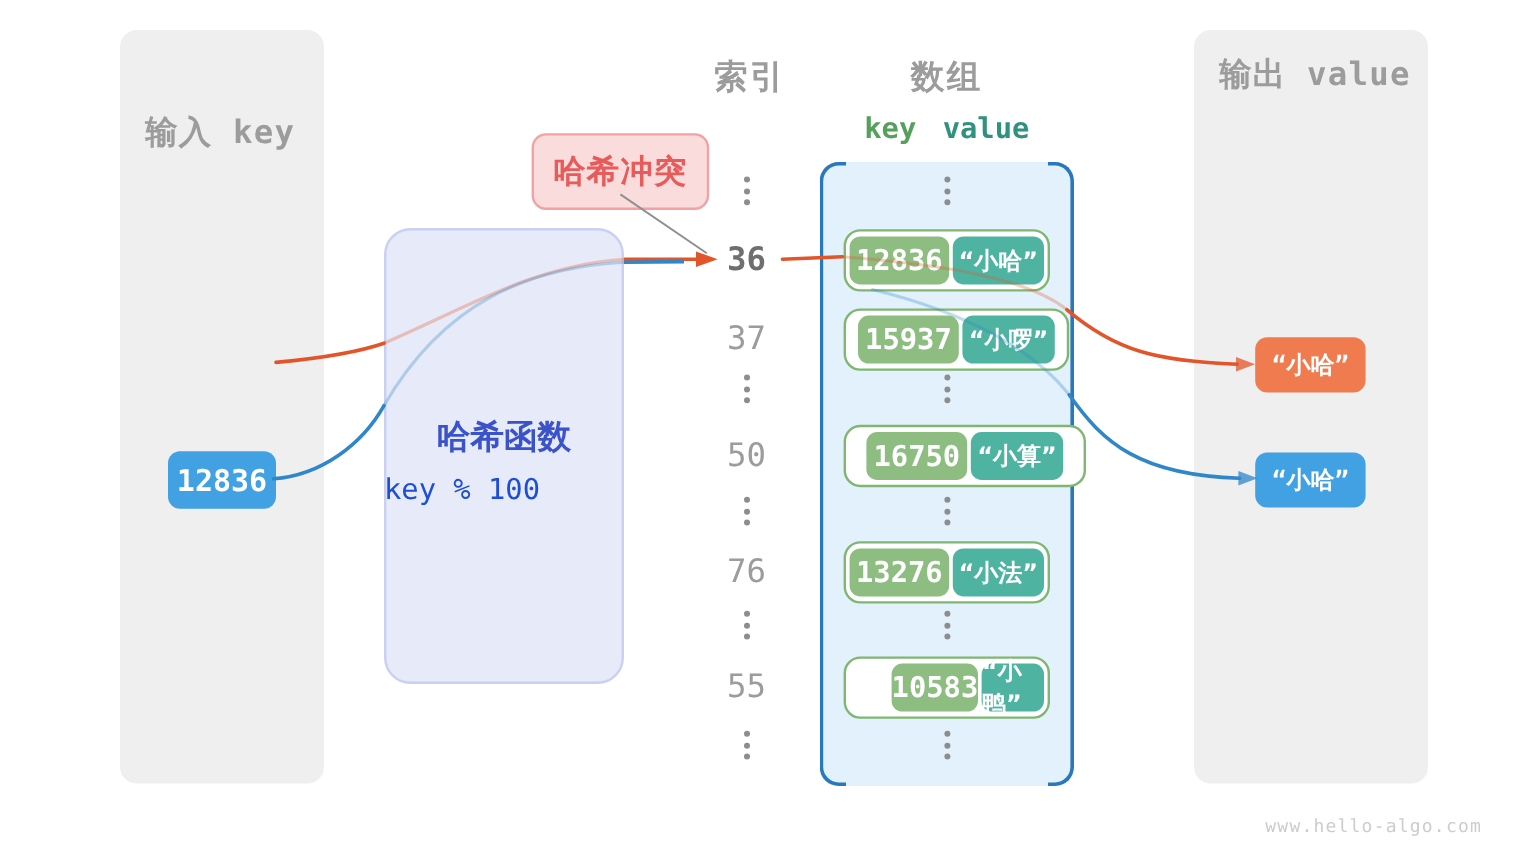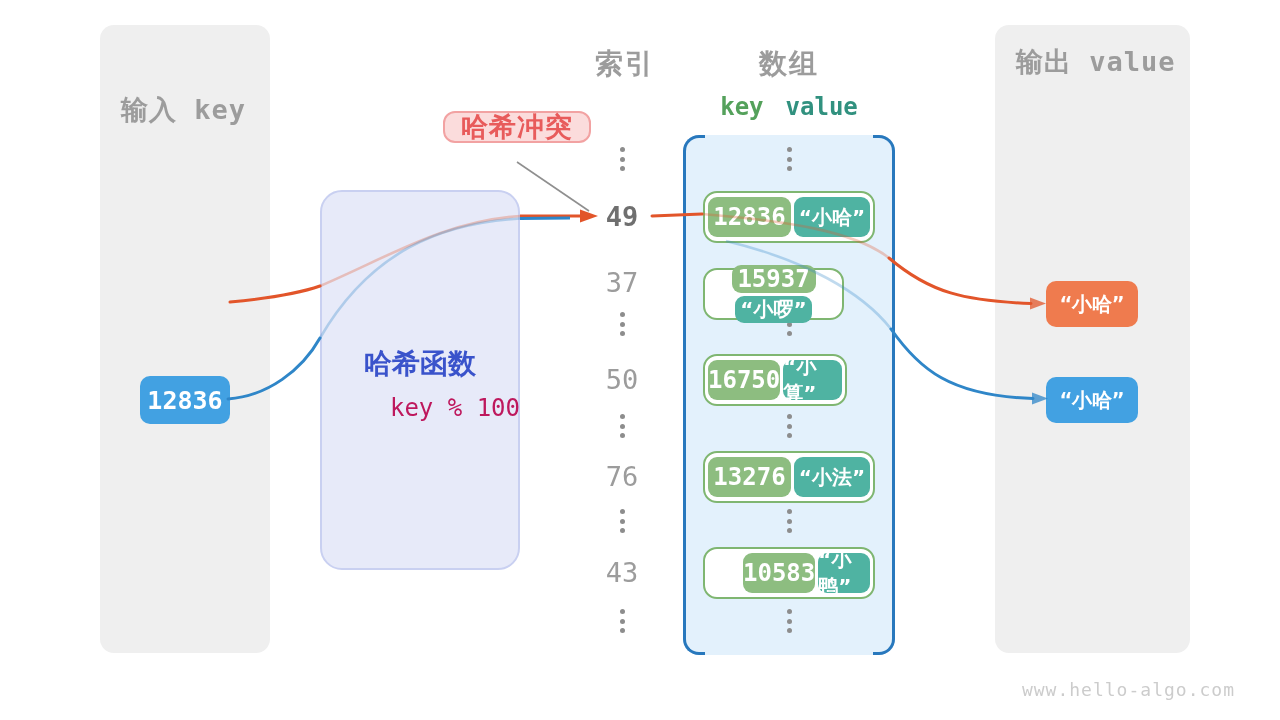--- a/index.html
+++ b/index.html
@@ -25,21 +25,21 @@
   }
   .chip.num{font-size:25px;}
   .chip.val{font-size:20px;}
   .hash-box{
     background:#e7eaf9;border:2px solid #c9d0f1;border-radius:22px;
   }
   .hash-title{
     width:200px;text-align:center;font-size:28px;font-weight:600;color:#3a53cb;
   }
   .hash-formula{
-    width:200px;text-align:right;font-size:24px;color:#be185d;
+    width:200px;text-align:left;font-size:24px;color:#1d4ed8;
     font-family:"DejaVu Sans Mono","DejaVu Sans Mono",monospace;
   }
   .collision{
     background:#fbdcdc;border:2.5px solid #f2a2a2;border-radius:12px;
     display:flex;align-items:center;justify-content:center;
     font-size:27px;font-weight:bold;color:#e85b5b;letter-spacing:1px;
   }
   .col-title{
     font-weight:bold;font-size:28px;color:#9c9c9c;text-align:center;letter-spacing:2px;
     white-space:nowrap;
@@ -80,21 +80,21 @@
     color:#fff;font-family:"DejaVu Sans Mono","DejaVu Sans Mono",monospace;
     font-size:24px;font-weight:600;
   }
   .row-val{
     width:77px;height:40px;background:#4fb3a2;border-radius:9px;
     display:flex;align-items:center;justify-content:center;
     color:#fff;font-size:20px;font-weight:600;
   }
   .watermark{
     font-family:"DejaVu Sans Mono","DejaVu Sans Mono",monospace;
-    font-size:18px;color:#cccccc;letter-spacing:1px;
+    font-size:15px;color:#cccccc;letter-spacing:1px;
   }
   svg.overlay{position:absolute;left:0;top:0;pointer-events:none;}
 </style>
 </head>
 <body>
 
 <div id="canvas">
 
   <div class="abs panel" style="left:100px;top:25px;width:170px;height:628px;"></div>
   <div class="abs panel-title" style="left:121px;top:44px;margin-top:48px;">输入 key</div>
@@ -102,54 +102,54 @@
 
   <div class="abs panel" style="left:995px;top:25px;width:195px;height:628px;"></div>
   <div class="abs panel-title" style="left:1016px;top:44px;">输出 value</div>
   <div class="abs chip val" style="left:1046px;top:281px;width:92px;height:46px;background:#ef7b4e;">“小哈”</div>
   <div class="abs chip val" style="left:1046px;top:377px;width:92px;height:46px;background:#42a1e2;">“小哈”</div>
 
   <div class="abs hash-box" style="left:320px;top:190px;width:200px;height:380px;box-sizing:border-box;"></div>
   <div class="abs hash-title" style="left:320px;top:345px;">哈希函数</div>
   <div class="abs hash-formula" style="left:320px;top:394px;">key % 100</div>
 
-  <div class="abs collision" style="left:443px;top:111px;width:148px;height:32px;box-sizing:border-box;">哈希冲突</div>
+  <div class="abs collision" style="left:443px;top:111px;width:148px;height:64px;box-sizing:border-box;">哈希冲突</div>
 
   <div class="abs col-title" style="left:594px;top:45px;width:62px;">索引</div>
   <div class="abs col-title" style="left:729px;top:45px;width:120px;">数组</div>
   <div class="abs kv-header" style="left:683px;top:93px;width:212px;text-align:right;">
     <span class="k">key</span>
     <span class="v">value</span>
   </div>
 
   <div class="abs dots" style="left:619px;top:147px;">
       <span></span>
       <span></span>
       <span></span>
     </div>
-  <div class="abs idx hot" style="left:585px;top:201px;">49</div>
+  <div class="abs idx hot" style="left:585px;top:201px;">36</div>
   <div class="abs idx" style="left:585px;top:267px;">37</div>
   <div class="abs dots" style="left:619px;top:312px;">
       <span></span>
       <span></span>
       <span></span>
     </div>
   <div class="abs idx" style="left:585px;top:364px;">50</div>
   <div class="abs dots" style="left:619px;top:414px;">
       <span></span>
       <span></span>
       <span></span>
     </div>
   <div class="abs idx" style="left:585px;top:461px;">76</div>
   <div class="abs dots" style="left:619px;top:509px;">
       <span></span>
       <span></span>
       <span></span>
     </div>
-  <div class="abs idx" style="left:585px;top:557px;">43</div>
+  <div class="abs idx" style="left:585px;top:557px;">55</div>
   <div class="abs dots" style="left:619px;top:609px;">
       <span></span>
       <span></span>
       <span></span>
     </div>
 
   <div class="abs array-bg" style="left:683px;top:135px;width:212px;height:520px;"></div>
   <div class="abs bracket left" style="left:683px;top:135px;width:22px;height:520px;box-sizing:border-box;"></div>
   <div class="abs bracket right" style="left:873px;top:135px;width:22px;height:520px;box-sizing:border-box;"></div>
 
@@ -176,25 +176,25 @@
   <div class="abs dots" style="left:786px;top:609px;">
       <span></span>
       <span></span>
       <span></span>
     </div>
 
   <div class="abs row-pill" style="left:703px;top:191px;width:172px;height:52px;">
     <div class="row-key">12836</div>
     <div class="row-val">“小哈”</div>
   </div>
-  <div class="abs row-pill" style="left:703px;top:268px;width:141px;height:52px;flex-direction:column;">
+  <div class="abs row-pill" style="left:703px;top:257px;width:188px;height:52px;">
     <div class="row-key">15937</div>
     <div class="row-val">“小啰”</div>
   </div>
-  <div class="abs row-pill" style="left:703px;top:354px;width:144px;height:52px;">
+  <div class="abs row-pill" style="left:703px;top:354px;width:202px;height:52px;">
     <div class="row-key">16750</div>
     <div class="row-val">“小算”</div>
   </div>
   <div class="abs row-pill" style="left:703px;top:451px;width:172px;height:52px;">
     <div class="row-key">13276</div>
     <div class="row-val">“小法”</div>
   </div>
   <div class="abs row-pill" style="left:703px;top:547px;width:172px;height:52px;padding-left:38px;">
     <div class="row-key">10583</div>
     <div class="row-val">“小鸭”</div>

